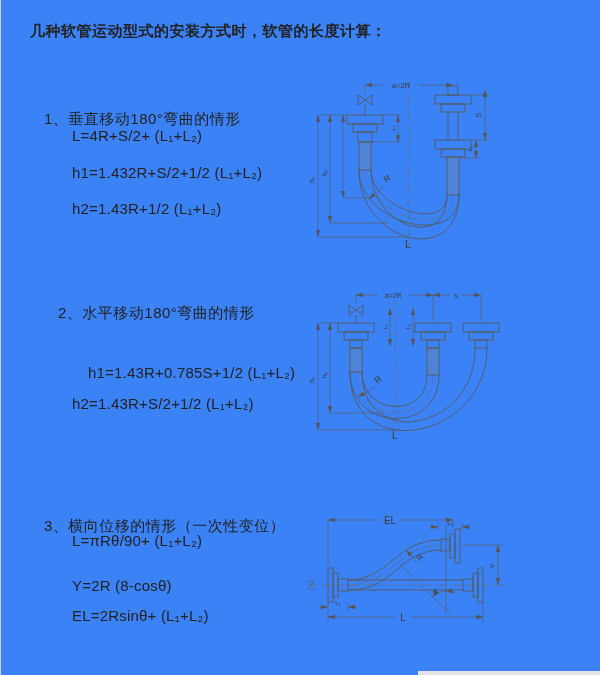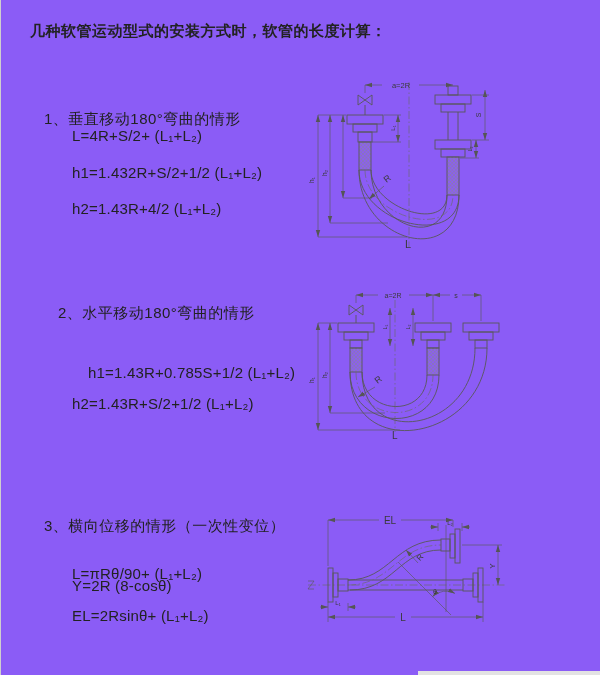--- a/index.html
+++ b/index.html
@@ -1,17 +1,17 @@
 <!DOCTYPE html>
 <html><head>
 <meta charset="utf-8">
 <style>
   html,body{margin:0;padding:0;background:#fff;}
   #page{
-    position:relative;width:600px;height:675px;background:#8b5cf6;overflow:hidden;
+    position:relative;width:600px;height:675px;background:#3b82f6;overflow:hidden;
     font-family:"Liberation Sans","DejaVu Sans",sans-serif;color:#1d1d1d;
   }
   .t{position:absolute;white-space:nowrap;}
   .title{font-size:15px;font-weight:bold;letter-spacing:.5px;color:#222;}
   .head{font-size:15px;font-weight:normal;letter-spacing:.5px;color:#222;}
   .formula{font-size:15px;color:#222;letter-spacing:.2px;}
   svg{position:absolute;overflow:visible;}
   svg text{font-family:"Liberation Sans","DejaVu Sans",sans-serif;fill:#3a3a3a;}
   .obj{stroke:#585858;stroke-width:.9;fill:none;}
   .objf{stroke:#585858;stroke-width:.9;}
@@ -25,28 +25,28 @@
 
 <div id="page">
   <div class="edge-left"></div>
   <div class="edge-bottom"></div>
 
   <div class="t title" style="left:30px;top:22px">几种软管运动型式的安装方式时，软管的长度计算：</div>
 
   <div class="t head" style="left:44px;top:110px">1、垂直移动180°弯曲的情形</div>
   <div class="t formula" style="left:72px;top:127px">L=4R+S/2+ (L₁+L₂)</div>
   <div class="t formula" style="left:72px;top:164px">h1=1.432R+S/2+1/2 (L₁+L₂)</div>
-  <div class="t formula" style="left:72px;top:200px">h2=1.43R+4/2 (L₁+L₂)</div>
+  <div class="t formula" style="left:72px;top:200px">h2=1.43R+1/2 (L₁+L₂)</div>
 
   <div class="t head" style="left:58px;top:304px">2、水平移动180°弯曲的情形</div>
   <div class="t formula" style="left:88px;top:364px">h1=1.43R+0.785S+1/2 (L₁+L₂)</div>
   <div class="t formula" style="left:72px;top:395px">h2=1.43R+S/2+1/2 (L₁+L₂)</div>
 
   <div class="t head" style="left:44px;top:517px">3、横向位移的情形（一次性变位）</div>
-  <div class="t formula" style="left:72px;top:565px">L=πRθ/90+ (L₁+L₂)</div>
+  <div class="t formula" style="left:72px;top:532px">L=πRθ/90+ (L₁+L₂)</div>
   <div class="t formula" style="left:72px;top:577px">Y=2R (8-cosθ)</div>
   <div class="t formula" style="left:72px;top:607px">EL=2Rsinθ+ (L₁+L₂)</div>
 
   <svg style="left:300px;top:70px" width="295" height="200" viewBox="0 0 295 200">
     <defs>
       <marker id="ar1" markerUnits="userSpaceOnUse" markerWidth="8" markerHeight="6" refX="7" refY="3" orient="auto-start-reverse">
         <path d="M0,0.8 L7,3 L0,5.2 z" fill="#555"></path>
       </marker>
       <pattern id="hb1" patternUnits="userSpaceOnUse" width="3.5" height="3.5">
         <path d="M0,0 L3.5,3.5 M3.5,0 L0,3.5" stroke="#8a8a8a" stroke-width="0.5"></path>

